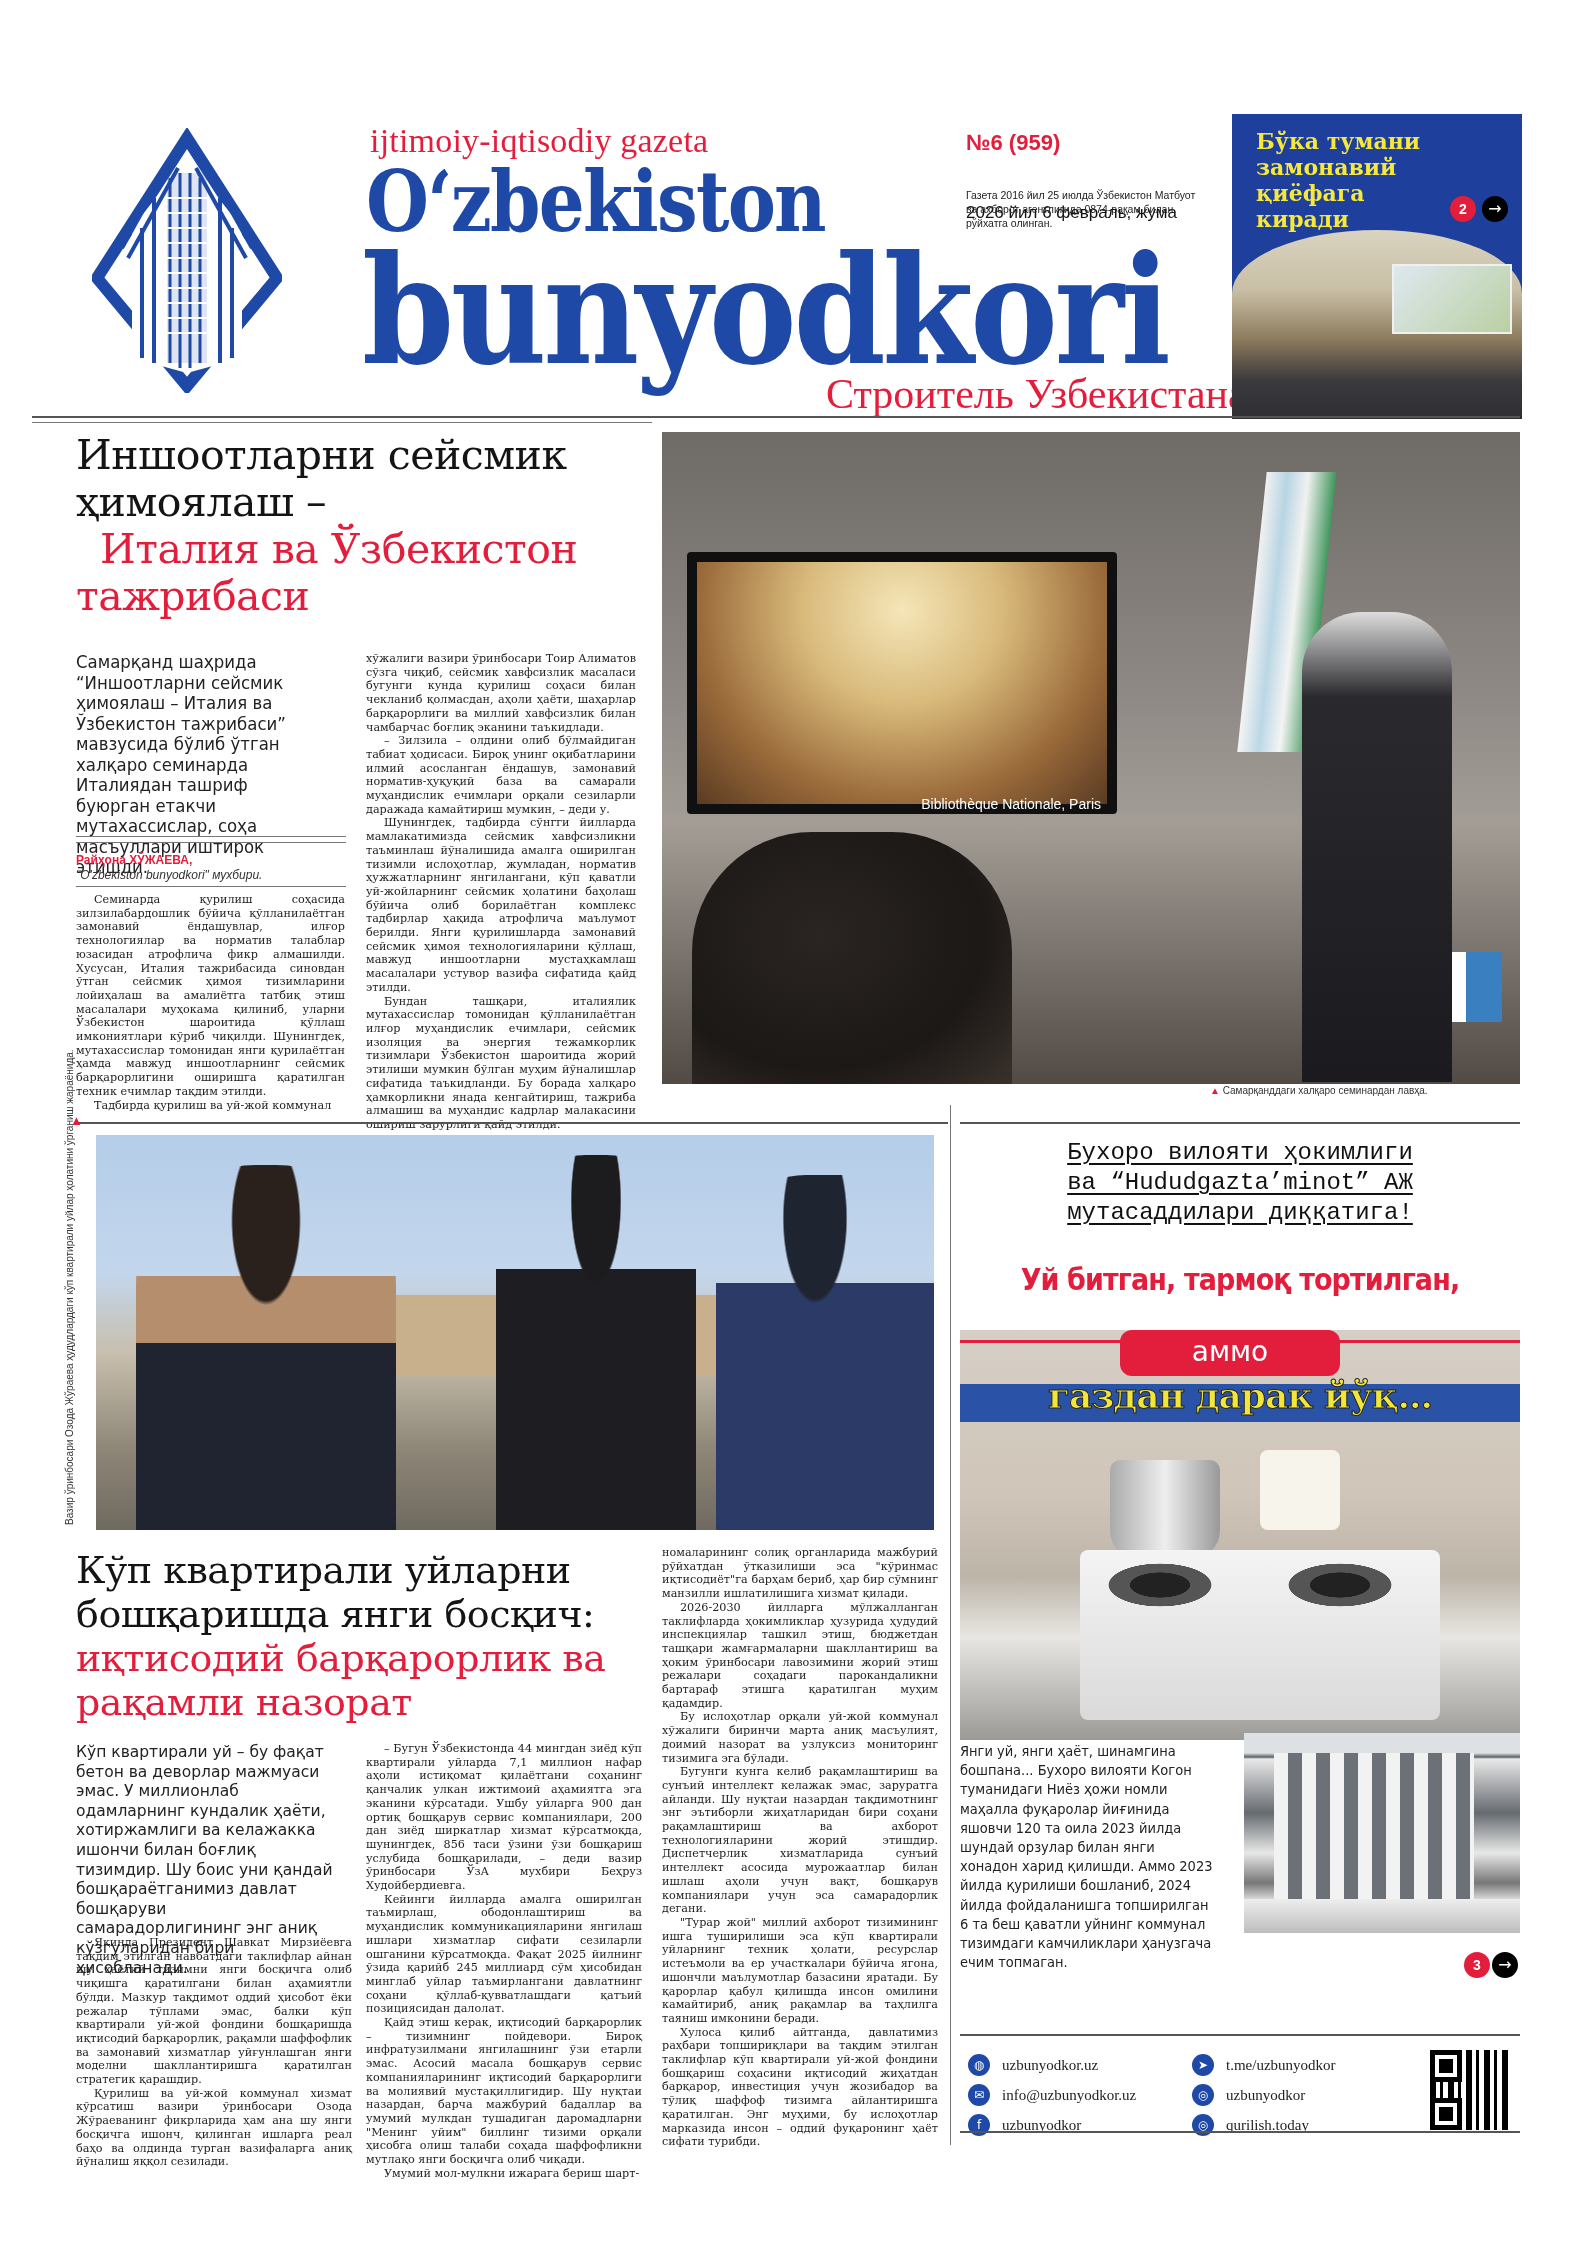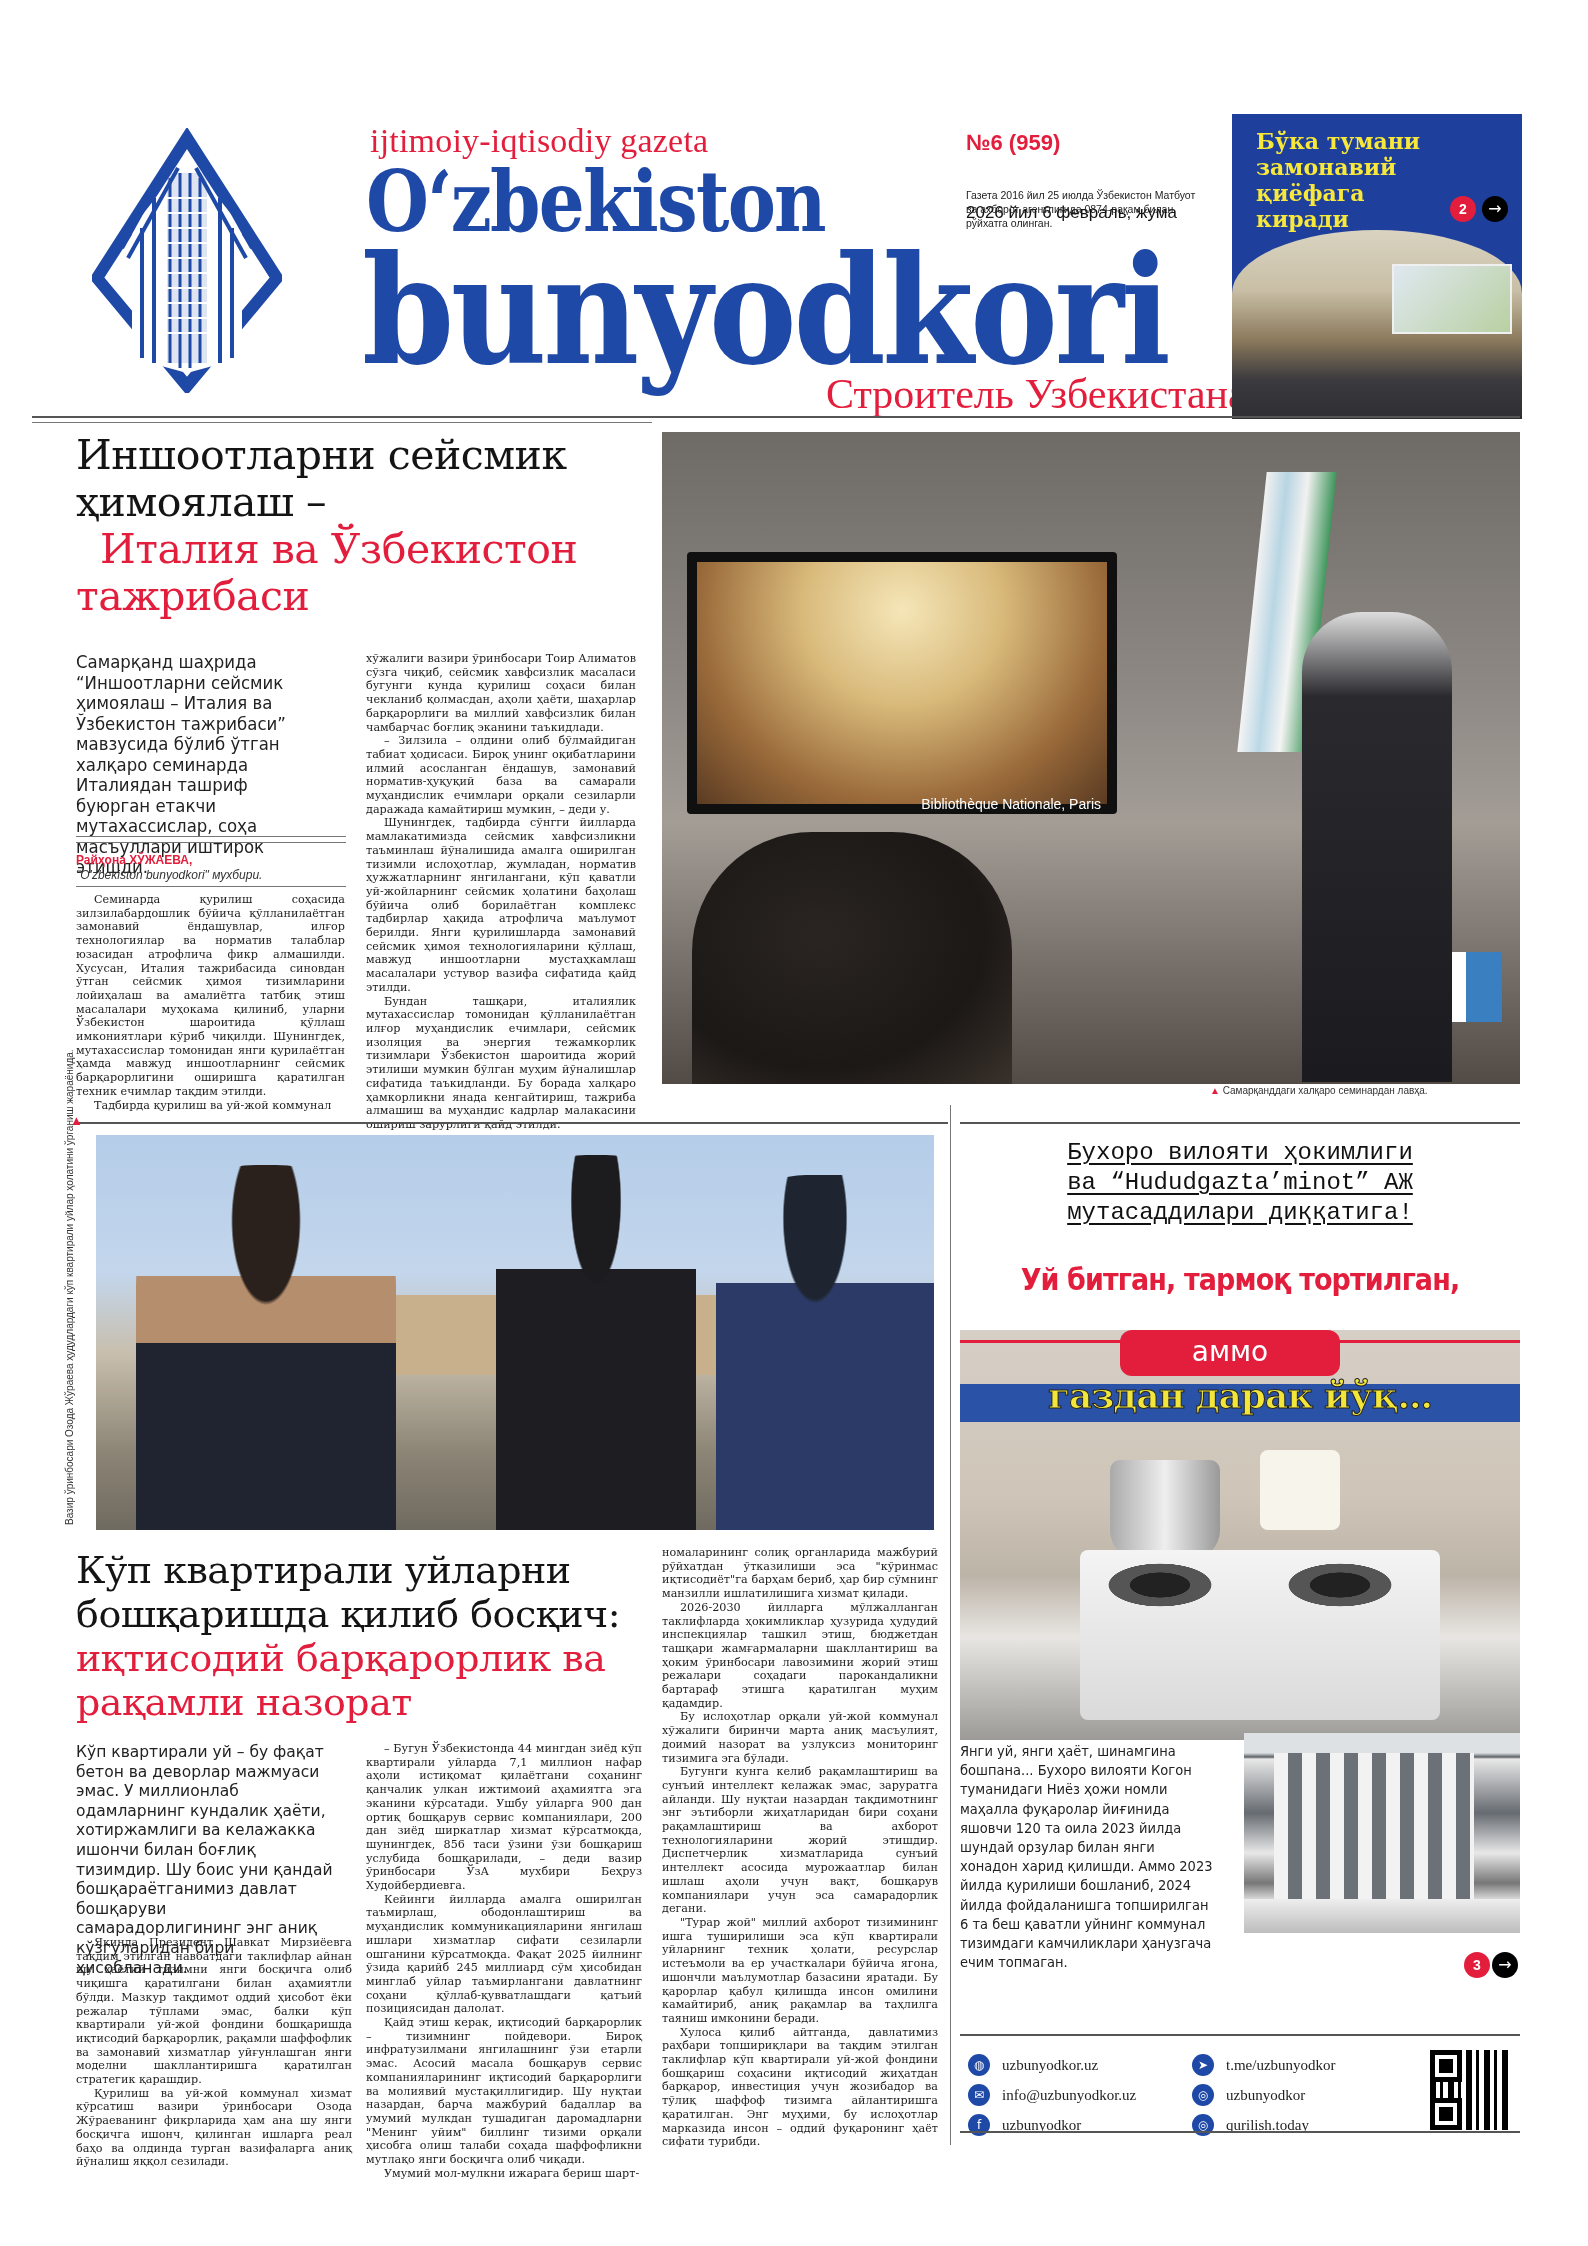--- a/index.html
+++ b/index.html
@@ -211,21 +211,21 @@
   <span>Вазир ўринбосари Озода Жўраева ҳудудлардаги кўп квартирали уйлар ҳолатини ўрганиш жараёнида.</span>
 </div>
 <div class="abs photo2">
   <div class="wall"></div>
   <div class="woman"></div>
   <div class="man1"></div>
   <div class="man2"></div>
 </div>
 
 <div class="abs h2">
-  <span>Кўп квартирали уйларни бошқаришда қилиб босқич:</span><br>
+  <span>Кўп квартирали уйларни бошқаришда янги босқич:</span><br>
   <span class="red">иқтисодий барқарорлик ва рақамли назорат</span>
 </div>
 
 <div class="abs lead2">Кўп квартирали уй – бу фақат бетон ва деворлар мажмуаси эмас. У миллионлаб одамларнинг кундалик ҳаёти, хотиржамлиги ва келажакка ишончи билан боғлиқ тизимдир. Шу боис уни қандай бошқараётганимиз давлат бошқаруви самарадорлигининг энг аниқ кўзгуларидан бири ҳисобланади.</div>
 
 <div class="abs body col2a">
   <p>Яқинда Президент Шавкат Мирзиёевга тақдим этилган навбатдаги таклифлар айнан шу ҳаётий тизимни янги босқичга олиб чиқишга қаратилгани билан аҳамиятли бўлди. Мазкур тақдимот оддий ҳисобот ёки режалар тўплами эмас, балки кўп квартирали уй-жой фондини бошқаришда иқтисодий барқарорлик, рақамли шаффофлик ва замонавий хизматлар уйғунлашган янги моделни шакллантиришга қаратилган стратегик қарашдир.</p>
   <p>Қурилиш ва уй-жой коммунал хизмат кўрсатиш вазири ўринбосари Озода Жўраеванинг фикрларида ҳам ана шу янги босқичга ишонч, қилинган ишларга реал баҳо ва олдинда турган вазифаларга аниқ йўналиш яққол сезилади.</p>
 </div>
 <div class="abs body col2b">

